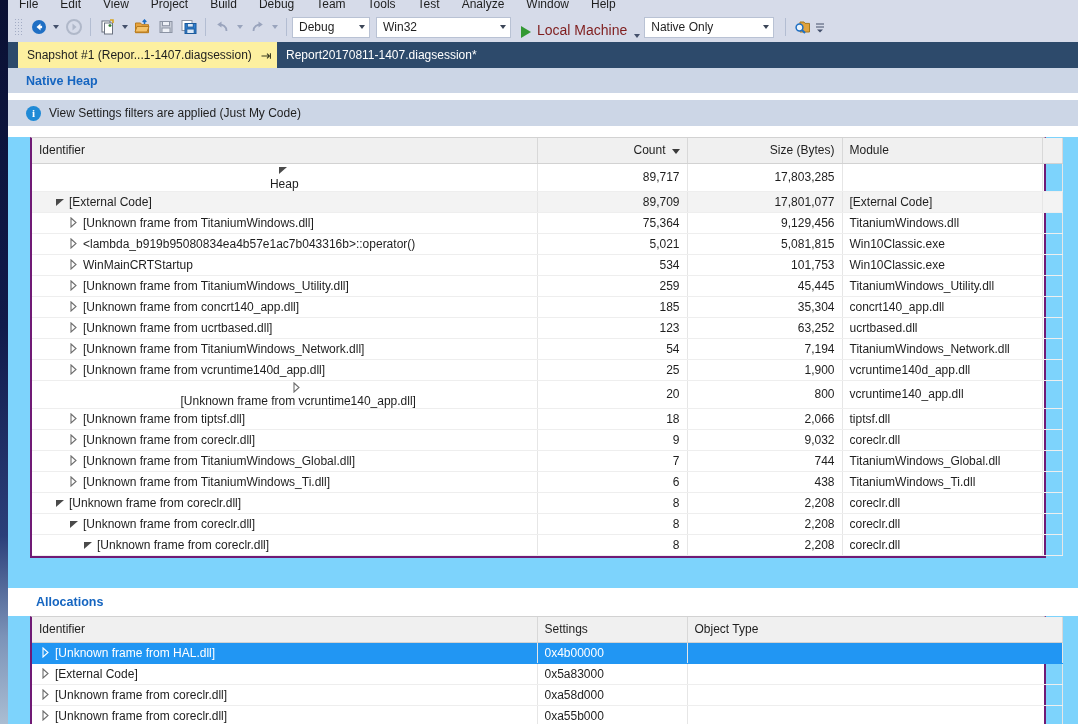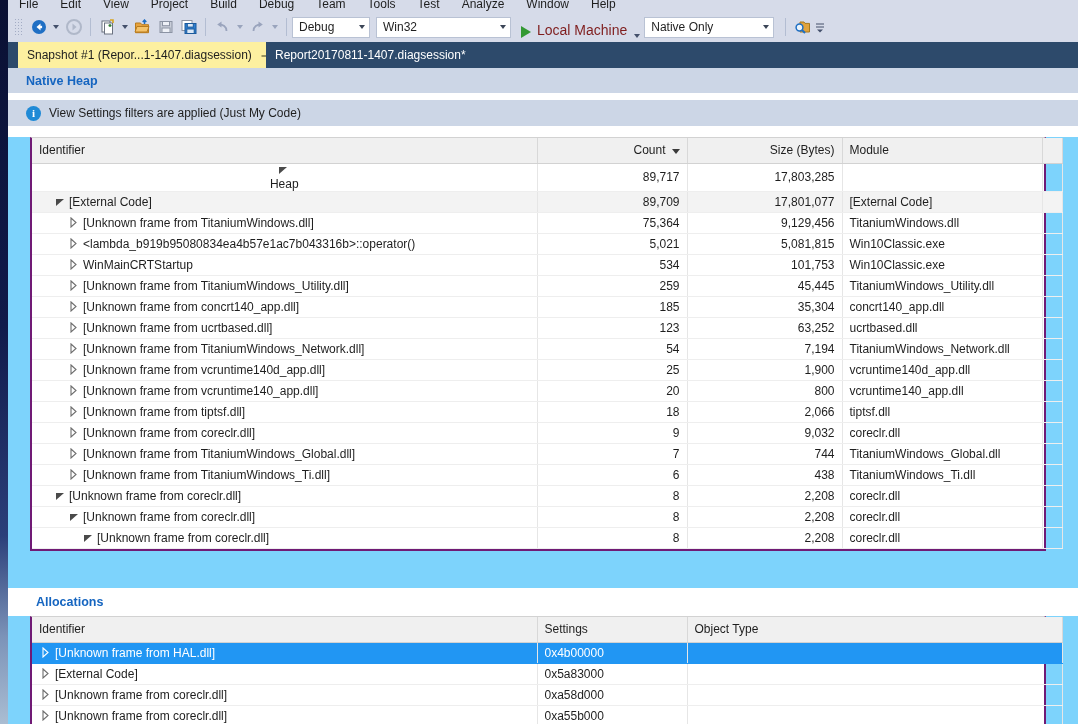--- a/index.html
+++ b/index.html
@@ -313,21 +313,21 @@
     </div>
   </div>
 
   <div id="tab-strip">
     <div class="strip-bg"></div>
     <div class="tab active" style="left:10px">
       <span class="label">Snapshot #1 (Repor...1-1407.diagsession)</span>
       <span class="pin">⇥</span>
       <span class="xclose">✕</span>
     </div>
-    <div class="tab inactive" style="left:258px">
+    <div class="tab inactive" style="left:269px">
       <span class="label">Report20170811-1407.diagsession*</span>
     </div>
   </div>
 
   <div id="doc">
 
     <div class="section-header">Native Heap</div>
 
     <div class="white-gap"></div>
 
@@ -512,21 +512,21 @@
                   <span class="label">[Unknown frame from vcruntime140d_app.dll]</span>
                 </div>
               </td>
               <td class="num">25</td>
               <td class="num">1,900</td>
               <td>vcruntime140d_app.dll</td>
               <td></td>
             </tr>
             <tr>
               <td>
-                <div class="tcell" style="padding-left: 28px;">
+                <div class="tcell" style="padding-left: 28px; flex-direction: column;">
                   <span class="exp">
                     <svg width="9" height="11" viewBox="0 0 9 11">
                       <path d="M2 1 L7 5.5 L2 10 Z" fill="none" stroke="#6d6d6d" stroke-width="1.1"></path>
                     </svg>
                   </span>
                   <span class="label">[Unknown frame from vcruntime140_app.dll]</span>
                 </div>
               </td>
               <td class="num">20</td>
               <td class="num">800</td>

